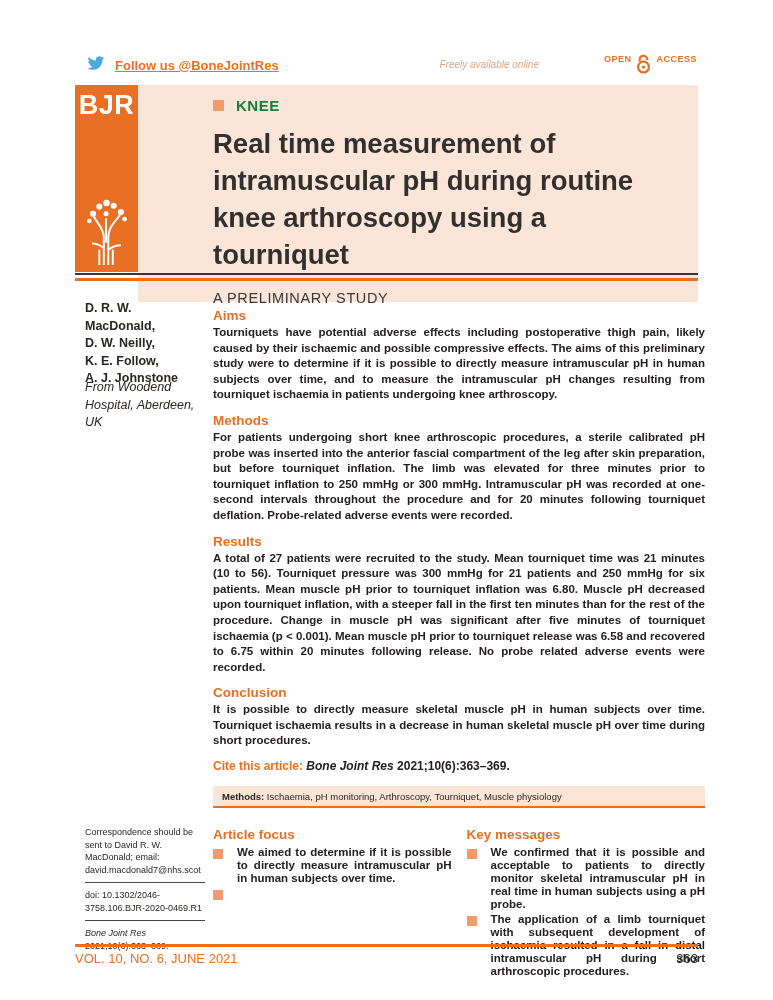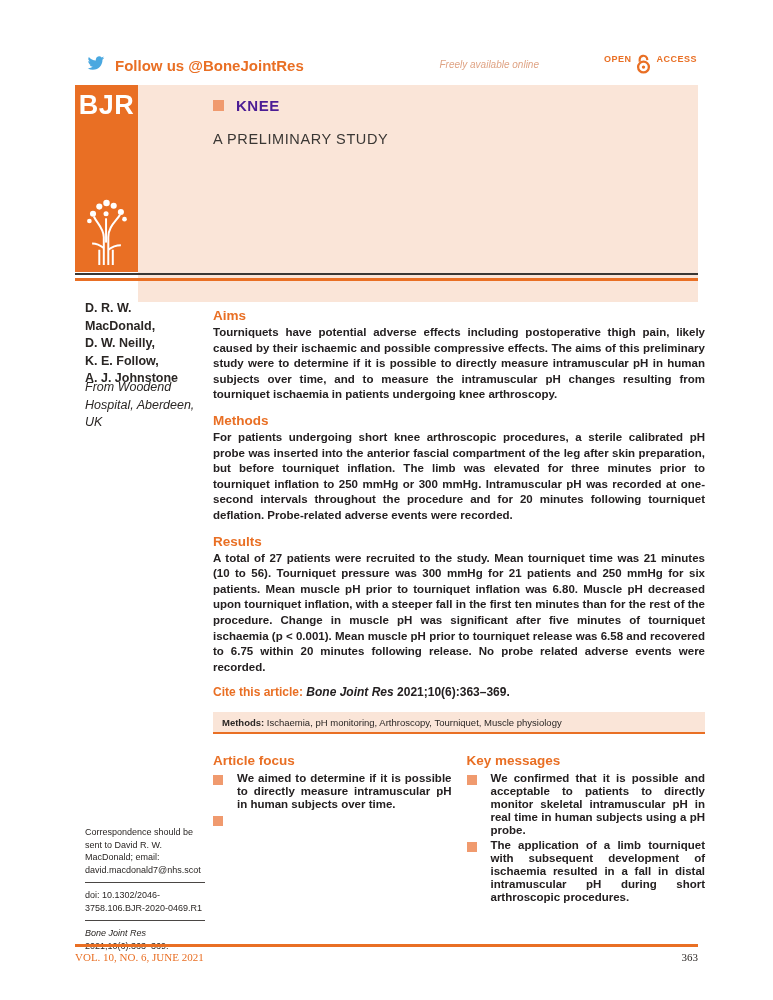--- a/index.html
+++ b/index.html
@@ -3,33 +3,33 @@
 <meta charset="utf-8">
 <style>
   html,body{margin:0;padding:0;background:#ffffff;}
   .page{
     position:relative;width:773px;height:1000px;background:#fff;overflow:hidden;
     font-family:"Liberation Sans",sans-serif;color:#242021;
   }
   
   .tophead{position:absolute;top:52px;left:85px;right:76px;height:26px;}
   .follow{position:absolute;left:0;top:2px;display:flex;align-items:center;gap:8px;cursor:pointer;}
-  .follow .txt{color:#E96F24;font-size:15px;font-weight:bold;}
+  .follow .txt{color:#E96F24;font-size:13px;font-weight:bold;text-decoration:underline;}
   .avail{position:absolute;right:158px;top:7px;font-size:10px;font-style:italic;color:#DFA384;}
   .oa{position:absolute;right:0;top:2px;display:flex;align-items:flex-start;gap:3px;}
   .oa .w{color:#E96F24;font-size:9px;font-weight:bold;letter-spacing:.5px;}
   
   .banner{position:absolute;left:75px;top:85px;width:623px;height:217px;display:flex;}
   .strip{width:63px;height:187px;background:#E96F24;position:relative;flex:0 0 63px;}
   .strip .bjr{color:#fff;font-size:27px;font-weight:bold;text-align:center;padding-top:5px;letter-spacing:.5px;}
   .strip .tree{position:absolute;bottom:2px;left:8px;}
   .bannerbody{flex:1;background:#FAE5D8;padding:10px 20px 0 75px;box-sizing:border-box;}
   .kneerow{display:flex;align-items:center;gap:12px;margin-top:2px;}
   .kneerow .sq{width:11px;height:11px;background:#F09A6E;}
-  .kneerow .lbl{color:#4c1d95;font-weight:bold;font-size:15px;letter-spacing:.5px;}
+  .kneerow .lbl{color:#15803d;font-weight:bold;font-size:15px;letter-spacing:.5px;}
   .title{margin-top:11px;font-size:27.5px;line-height:37px;font-weight:bold;color:#32302E;width:460px;}
   .subtitle{margin-top:17px;font-size:14.5px;color:#3A3734;letter-spacing:.6px;}
   .rule-dark{position:absolute;left:75px;top:273px;width:623px;height:2px;background:#3A3734;}
   .rule-orange{position:absolute;left:75px;top:278px;width:623px;height:2.5px;background:#E96F24;}
   
   .authors{position:absolute;left:85px;top:300px;width:120px;font-size:12.5px;font-weight:bold;line-height:17.5px;color:#2A2624;}
   .affil{position:absolute;left:85px;top:379px;width:118px;font-size:12.5px;font-style:italic;line-height:17.5px;color:#2A2624;}
   .corr{position:absolute;left:85px;top:826px;width:120px;font-size:9px;line-height:12.5px;color:#2A2624;}
   .corr hr{border:none;border-top:1px solid #4A4644;margin:6px 0;}
   
@@ -43,21 +43,21 @@
   .kwbar .kl{font-weight:bold;}
   
   .highlights{margin-top:19px;display:flex;gap:15px;}
   .hcol{width:239px;}
   .hcol h3{margin:0 0 4px 0;color:#E96F24;font-size:13.5px;font-weight:bold;}
   .hcol ul{list-style:none;margin:0;padding:0;}
   .hcol li{position:relative;padding-left:24px;margin-bottom:2px;font-size:11.5px;line-height:13px;text-align:justify;font-weight:600;}
   .hcol li .sq{position:absolute;left:0;top:3px;width:10px;height:10px;background:#F09A6E;}
   
   .footrule{position:absolute;left:75px;top:944px;width:623px;height:2.5px;background:#E96F24;}
-  .footrow{position:absolute;left:75px;top:951px;width:623px;font-size:11px;font-family:Liberation Serif, serif;}
+  .footrow{position:absolute;left:75px;top:951px;width:623px;font-size:13px;}
   .footrow .vol{color:#E96F24;float:left;}
   .footrow .pg{color:#2A2624;float:right;}
 </style>
 </head>
 <body>
 
 <div class="page">
 
   <div class="tophead">
     <div class="follow">
@@ -106,20 +106,21 @@
               <circle cx="24.5" cy="22" r="2.8"></circle>
           </g>
         </svg>
       </div>
     </div>
     <div class="bannerbody">
       <div class="kneerow">
         <span class="sq"></span>
         <span class="lbl">KNEE</span>
       </div>
+      <div class="title">Real time measurement of intramuscular pH during routine knee arthroscopy using a tourniquet</div>
       <div class="subtitle">A PRELIMINARY STUDY</div>
     </div>
   </div>
   <div class="rule-dark"></div>
   <div class="rule-orange"></div>
 
   <div class="authors">
     <div>D. R. W. MacDonald,</div>
     <div>D. W. Neilly,</div>
     <div>K. E. Follow,</div>
@@ -140,20 +141,24 @@
       <h3>Aims</h3>
       <p>Tourniquets have potential adverse effects including postoperative thigh pain, likely caused by their ischaemic and possible compressive effects. The aims of this preliminary study were to determine if it is possible to directly measure intramuscular pH in human subjects over time, and to measure the intramuscular pH changes resulting from tourniquet ischaemia in patients undergoing knee arthroscopy.</p>
     </div>
     <div class="sec">
       <h3>Methods</h3>
       <p>For patients undergoing short knee arthroscopic procedures, a sterile calibrated pH probe was inserted into the anterior fascial compartment of the leg after skin preparation, but before tourniquet inflation. The limb was elevated for three minutes prior to tourniquet inflation to 250 mmHg or 300 mmHg. Intramuscular pH was recorded at one-second intervals throughout the procedure and for 20 minutes following tourniquet deflation. Probe-related adverse events were recorded.</p>
     </div>
     <div class="sec">
       <h3>Results</h3>
       <p>A total of 27 patients were recruited to the study. Mean tourniquet time was 21 minutes (10 to 56). Tourniquet pressure was 300 mmHg for 21 patients and 250 mmHg for six patients. Mean muscle pH prior to tourniquet inflation was 6.80. Muscle pH decreased upon tourniquet inflation, with a steeper fall in the first ten minutes than for the rest of the procedure. Change in muscle pH was significant after five minutes of tourniquet ischaemia (p &lt; 0.001). Mean muscle pH prior to tourniquet release was 6.58 and recovered to 6.75 within 20 minutes following release. No probe related adverse events were recorded.</p>
+    </div>
+    <div class="sec">
+      <h3>Conclusion</h3>
+      <p>It is possible to directly measure skeletal muscle pH in human subjects over time. Tourniquet ischaemia results in a decrease in human skeletal muscle pH over time during short procedures.</p>
     </div>
 
     <div class="cite">
       <span class="lab">Cite this article:</span><span class="jrn"> Bone Joint Res</span><span> 2021;10(6):363–369.</span>
     </div>
 
     <div class="kwbar">
       <span class="kl">Methods:</span><span>  Ischaemia, pH monitoring, Arthroscopy, Tourniquet, Muscle physiology</span>
     </div>
 

